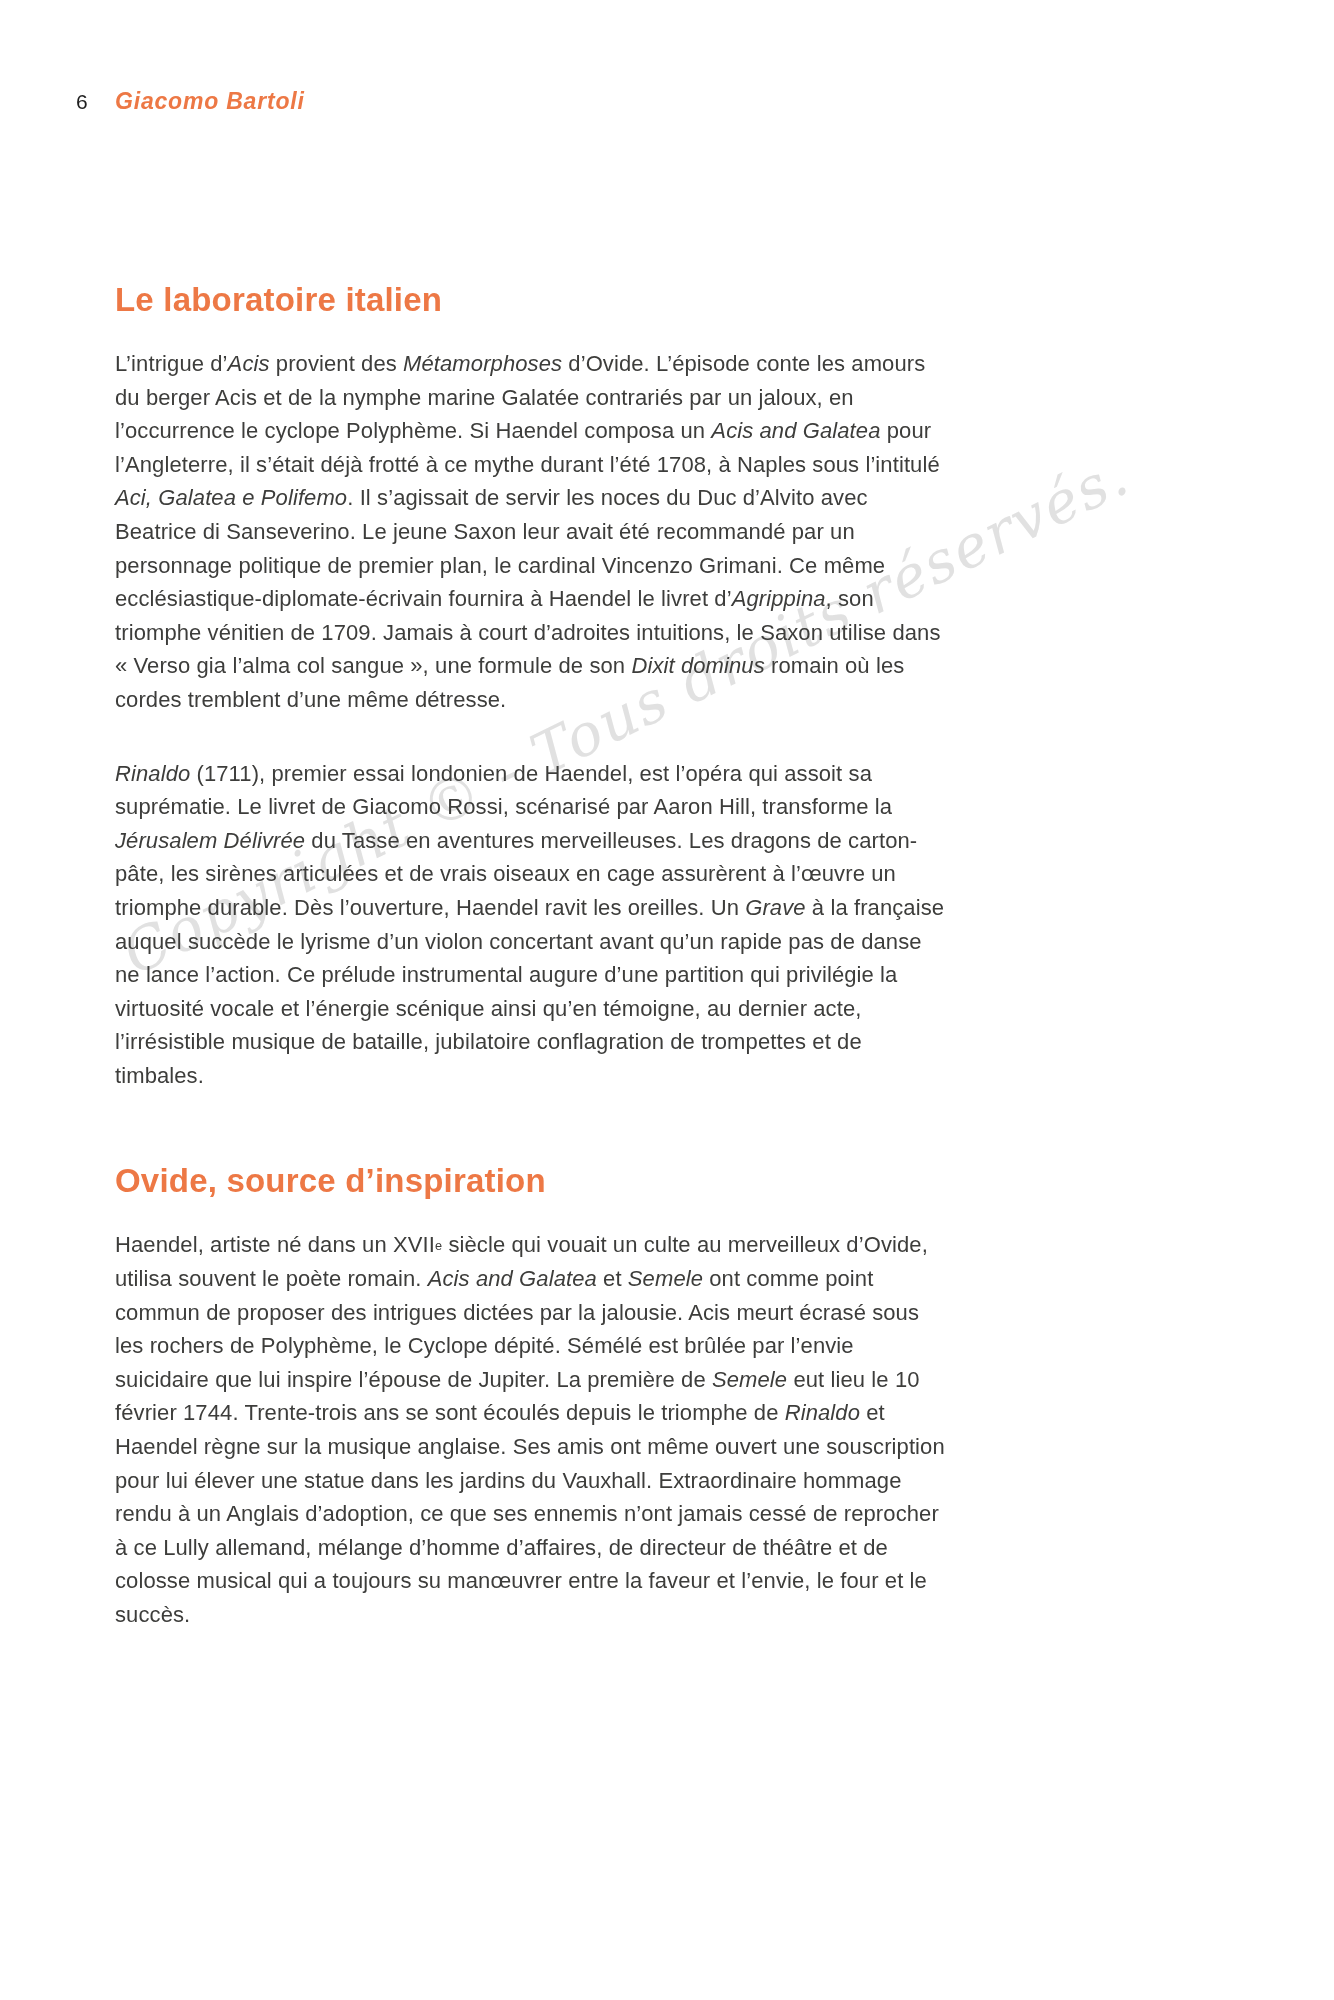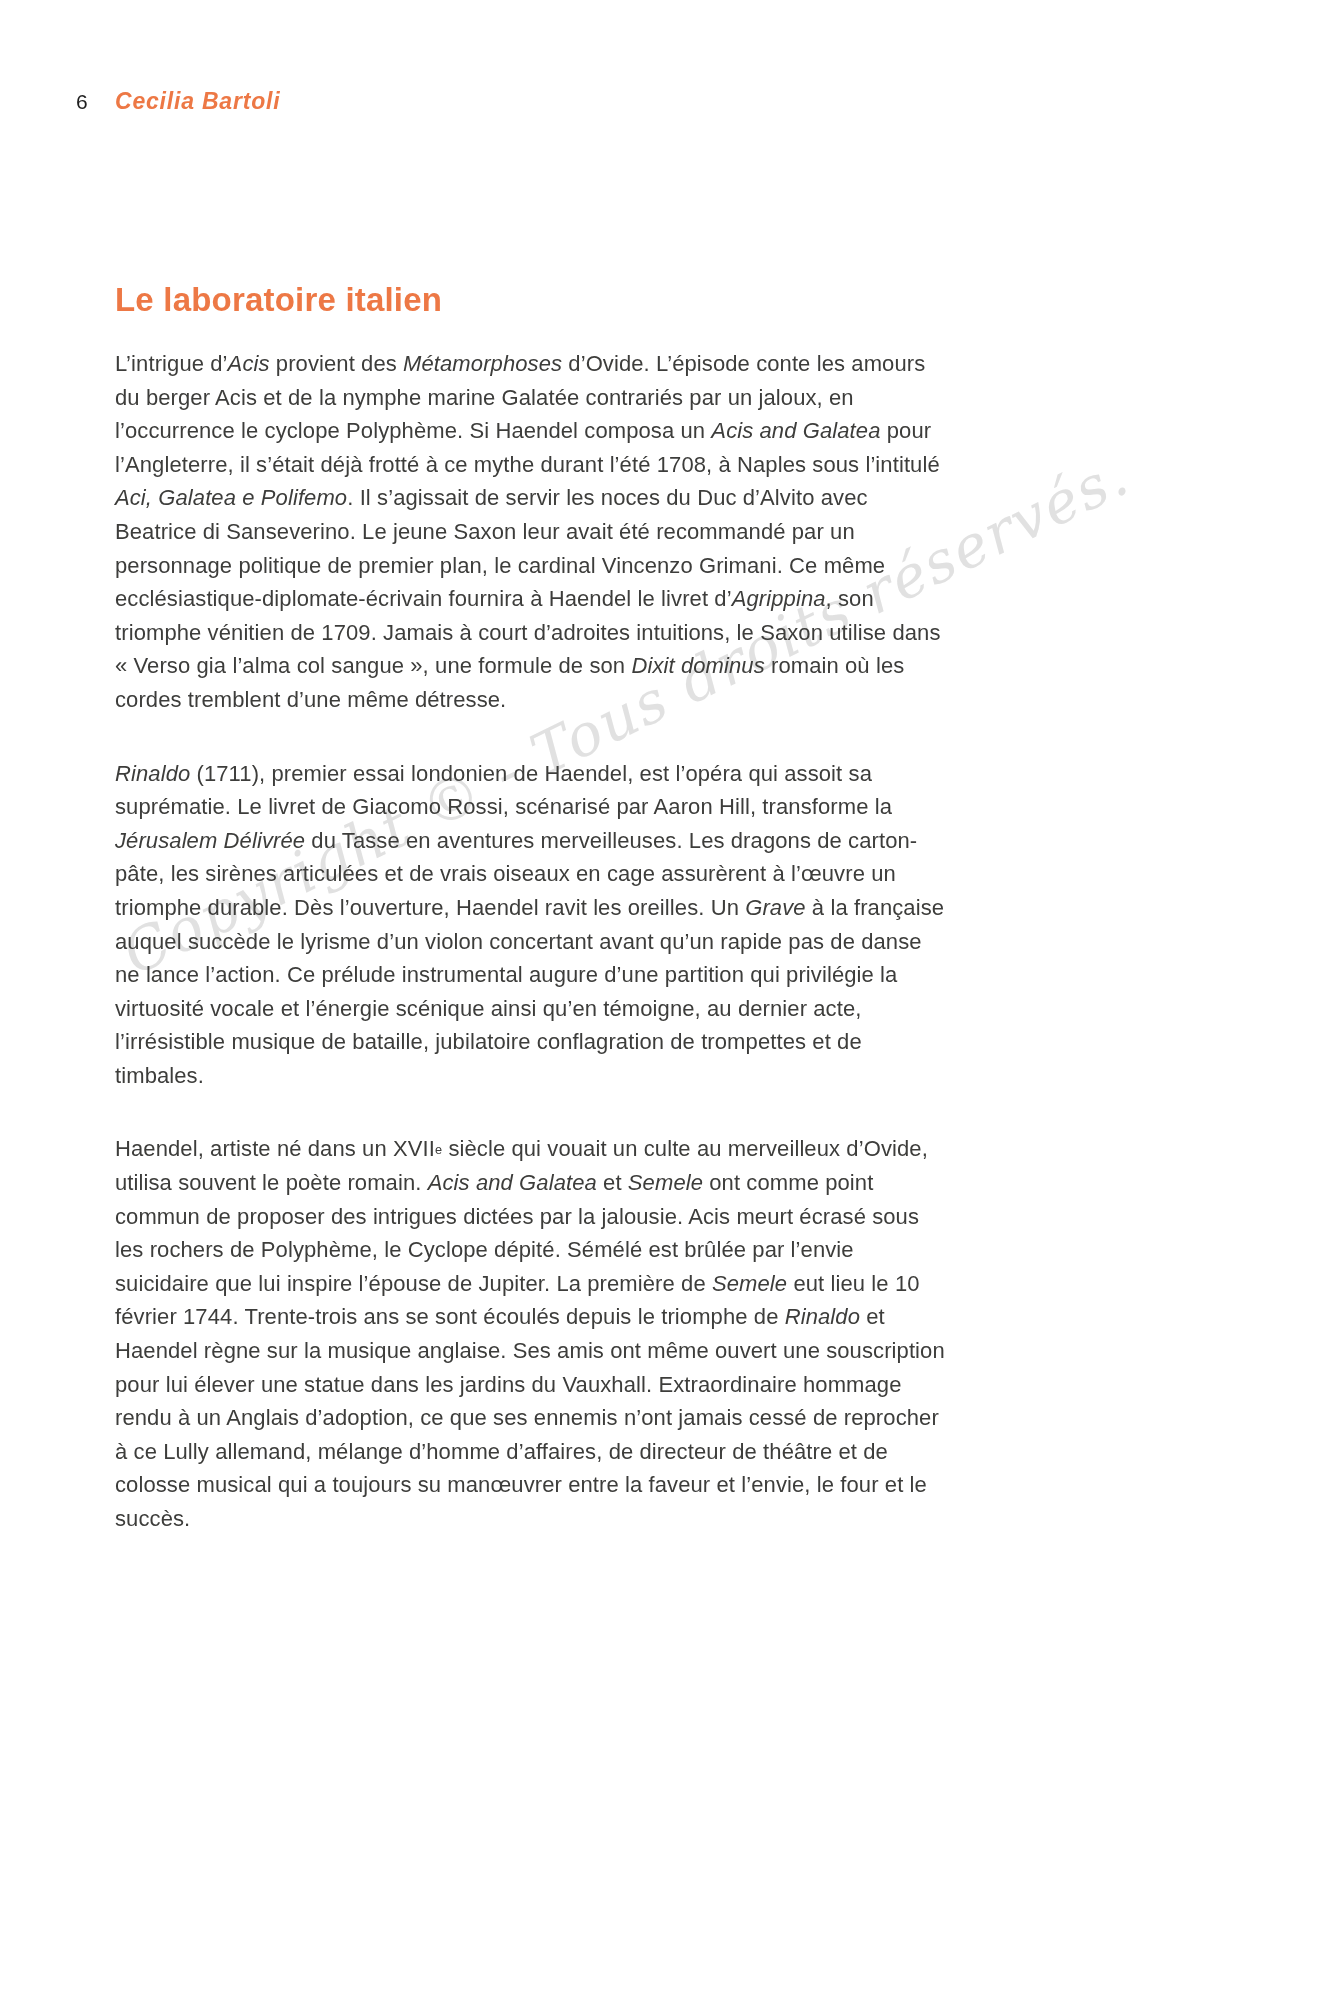--- a/index.html
+++ b/index.html
@@ -82,24 +82,25 @@
 </style>
 </head>
 <body>
 
 <div class="page" style="--accent: #ED7845; --body-text: #3D3D3B; --watermark: #C9C9C9;">
 
   <div class="watermark">Copyright © - Tous droits réservés.</div>
 
   <div class="page-header">
     <span class="page-num">6</span>
-    <span class="running-title">Cecilia Bartoli</span>
+    <span class="running-title">Giacomo Bartoli</span>
   </div>
 
   <div class="page-content">
 
   <h2 class="section-heading">Le laboratoire italien</h2>
       <p class="body-paragraph"><span>L’intrigue d’</span><em>Acis</em><span> provient des </span><em>Métamorphoses</em><span> d’Ovide. L’épisode conte les amours du berger Acis et de la nymphe marine Galatée contrariés par un jaloux, en l’occurrence le cyclope Polyphème. Si Haendel composa un </span><em>Acis and Galatea</em><span> pour l’Angleterre, il s’était déjà frotté à ce mythe durant l’été 1708, à Naples sous l’intitulé </span><em>Aci, Galatea e Polifemo</em><span>. Il s’agissait de servir les noces du Duc d’Alvito avec Beatrice di Sanseverino. Le jeune Saxon leur avait été recommandé par un personnage politique de premier plan, le cardinal Vincenzo Grimani. Ce même ecclésiastique-diplomate-écrivain fournira à Haendel le livret d’</span><em>Agrippina</em><span>, son triomphe vénitien de 1709. Jamais à court d’adroites intuitions, le Saxon utilise dans « Verso gia l’alma col sangue », une formule de son </span><em>Dixit dominus</em><span> romain où les cordes tremblent d’une même détresse.</span></p>
       <p class="body-paragraph"><em>Rinaldo</em><span> (1711), premier essai londonien de Haendel, est l’opéra qui assoit sa suprématie. Le livret de Giacomo Rossi, scénarisé par Aaron Hill, transforme la </span><em>Jérusalem Délivrée</em><span> du Tasse en aventures merveilleuses. Les dragons de carton-pâte, les sirènes articulées et de vrais oiseaux en cage assurèrent à l’œuvre un triomphe durable. Dès l’ouverture, Haendel ravit les oreilles. Un </span><em>Grave</em><span> à la française auquel succède le lyrisme d’un violon concertant avant qu’un rapide pas de danse ne lance l’action. Ce prélude instrumental augure d’une partition qui privilégie la virtuosité vocale et l’énergie scénique ainsi qu’en témoigne, au dernier acte, l’irrésistible musique de bataille, jubilatoire conflagration de trompettes et de timbales.</span></p>
+      <h2 class="section-heading second">Ovide, source d’inspiration</h2>
       <p class="body-paragraph"><span>Haendel, artiste né dans un XVII</span><sup>e</sup><span> siècle qui vouait un culte au merveilleux d’Ovide, utilisa souvent le poète romain. </span><em>Acis and Galatea</em><span> et </span><em>Semele</em><span> ont comme point commun de proposer des intrigues dictées par la jalousie. Acis meurt écrasé sous les rochers de Polyphème, le Cyclope dépité. Sémélé est brûlée par l’envie suicidaire que lui inspire l’épouse de Jupiter. La première de </span><em>Semele</em><span> eut lieu le 10 février 1744. Trente-trois ans se sont écoulés depuis le triomphe de </span><em>Rinaldo</em><span> et Haendel règne sur la musique anglaise. Ses amis ont même ouvert une souscription pour lui élever une statue dans les jardins du Vauxhall. Extraordinaire hommage rendu à un Anglais d’adoption, ce que ses ennemis n’ont jamais cessé de reprocher à ce Lully allemand, mélange d’homme d’affaires, de directeur de théâtre et de colosse musical qui a toujours su manœuvrer entre la faveur et l’envie, le four et le succès.</span></p>
     </div>
 
 </div>
 
 </body></html>

